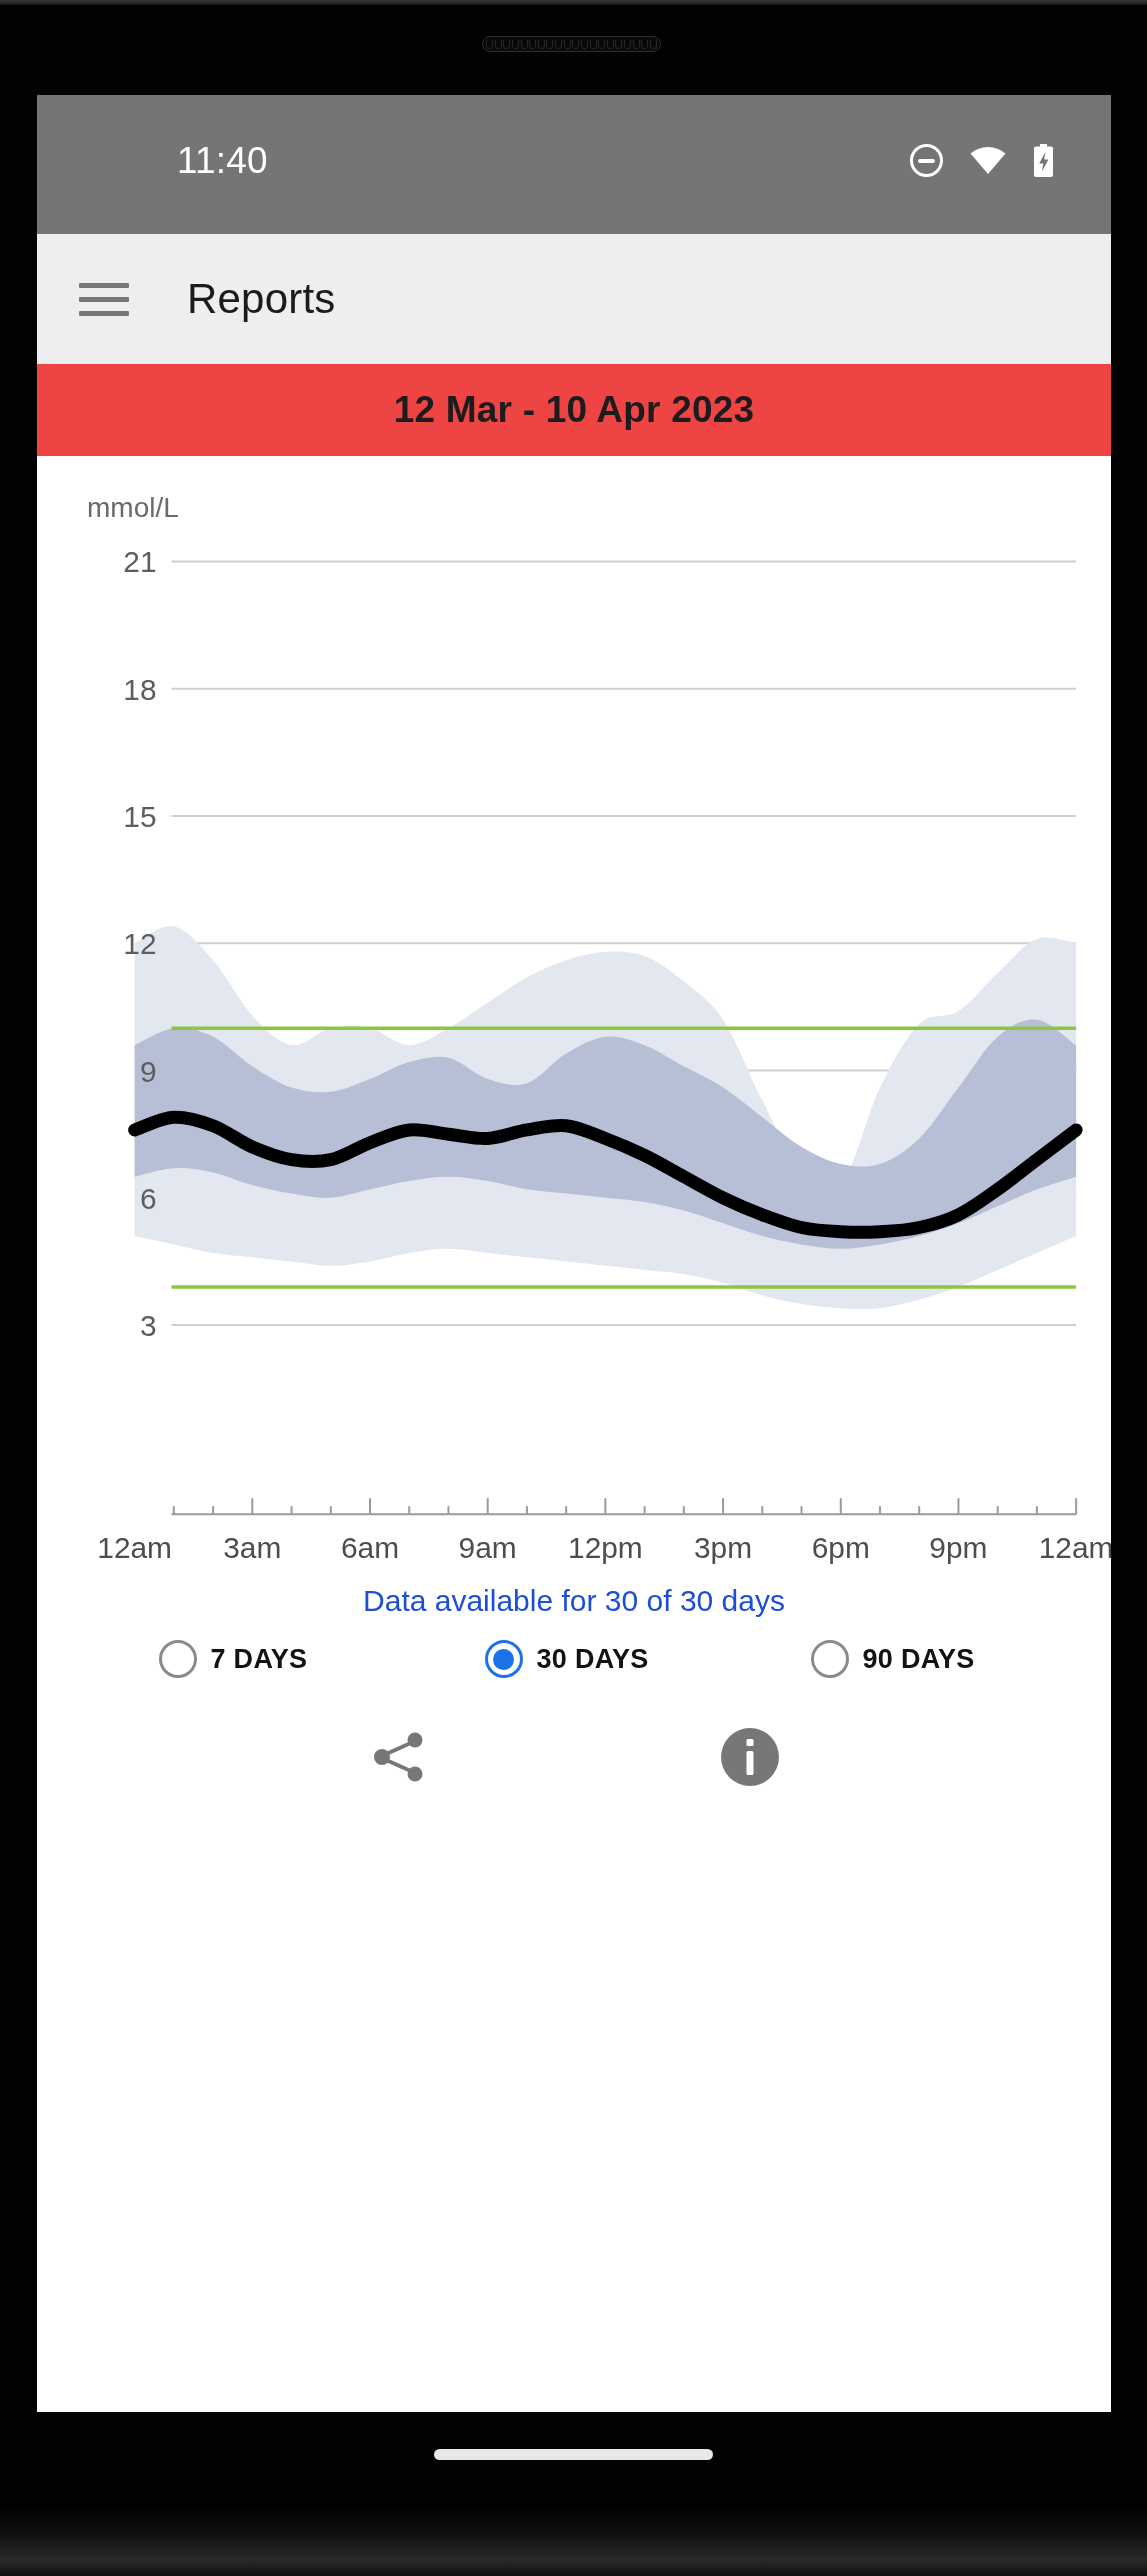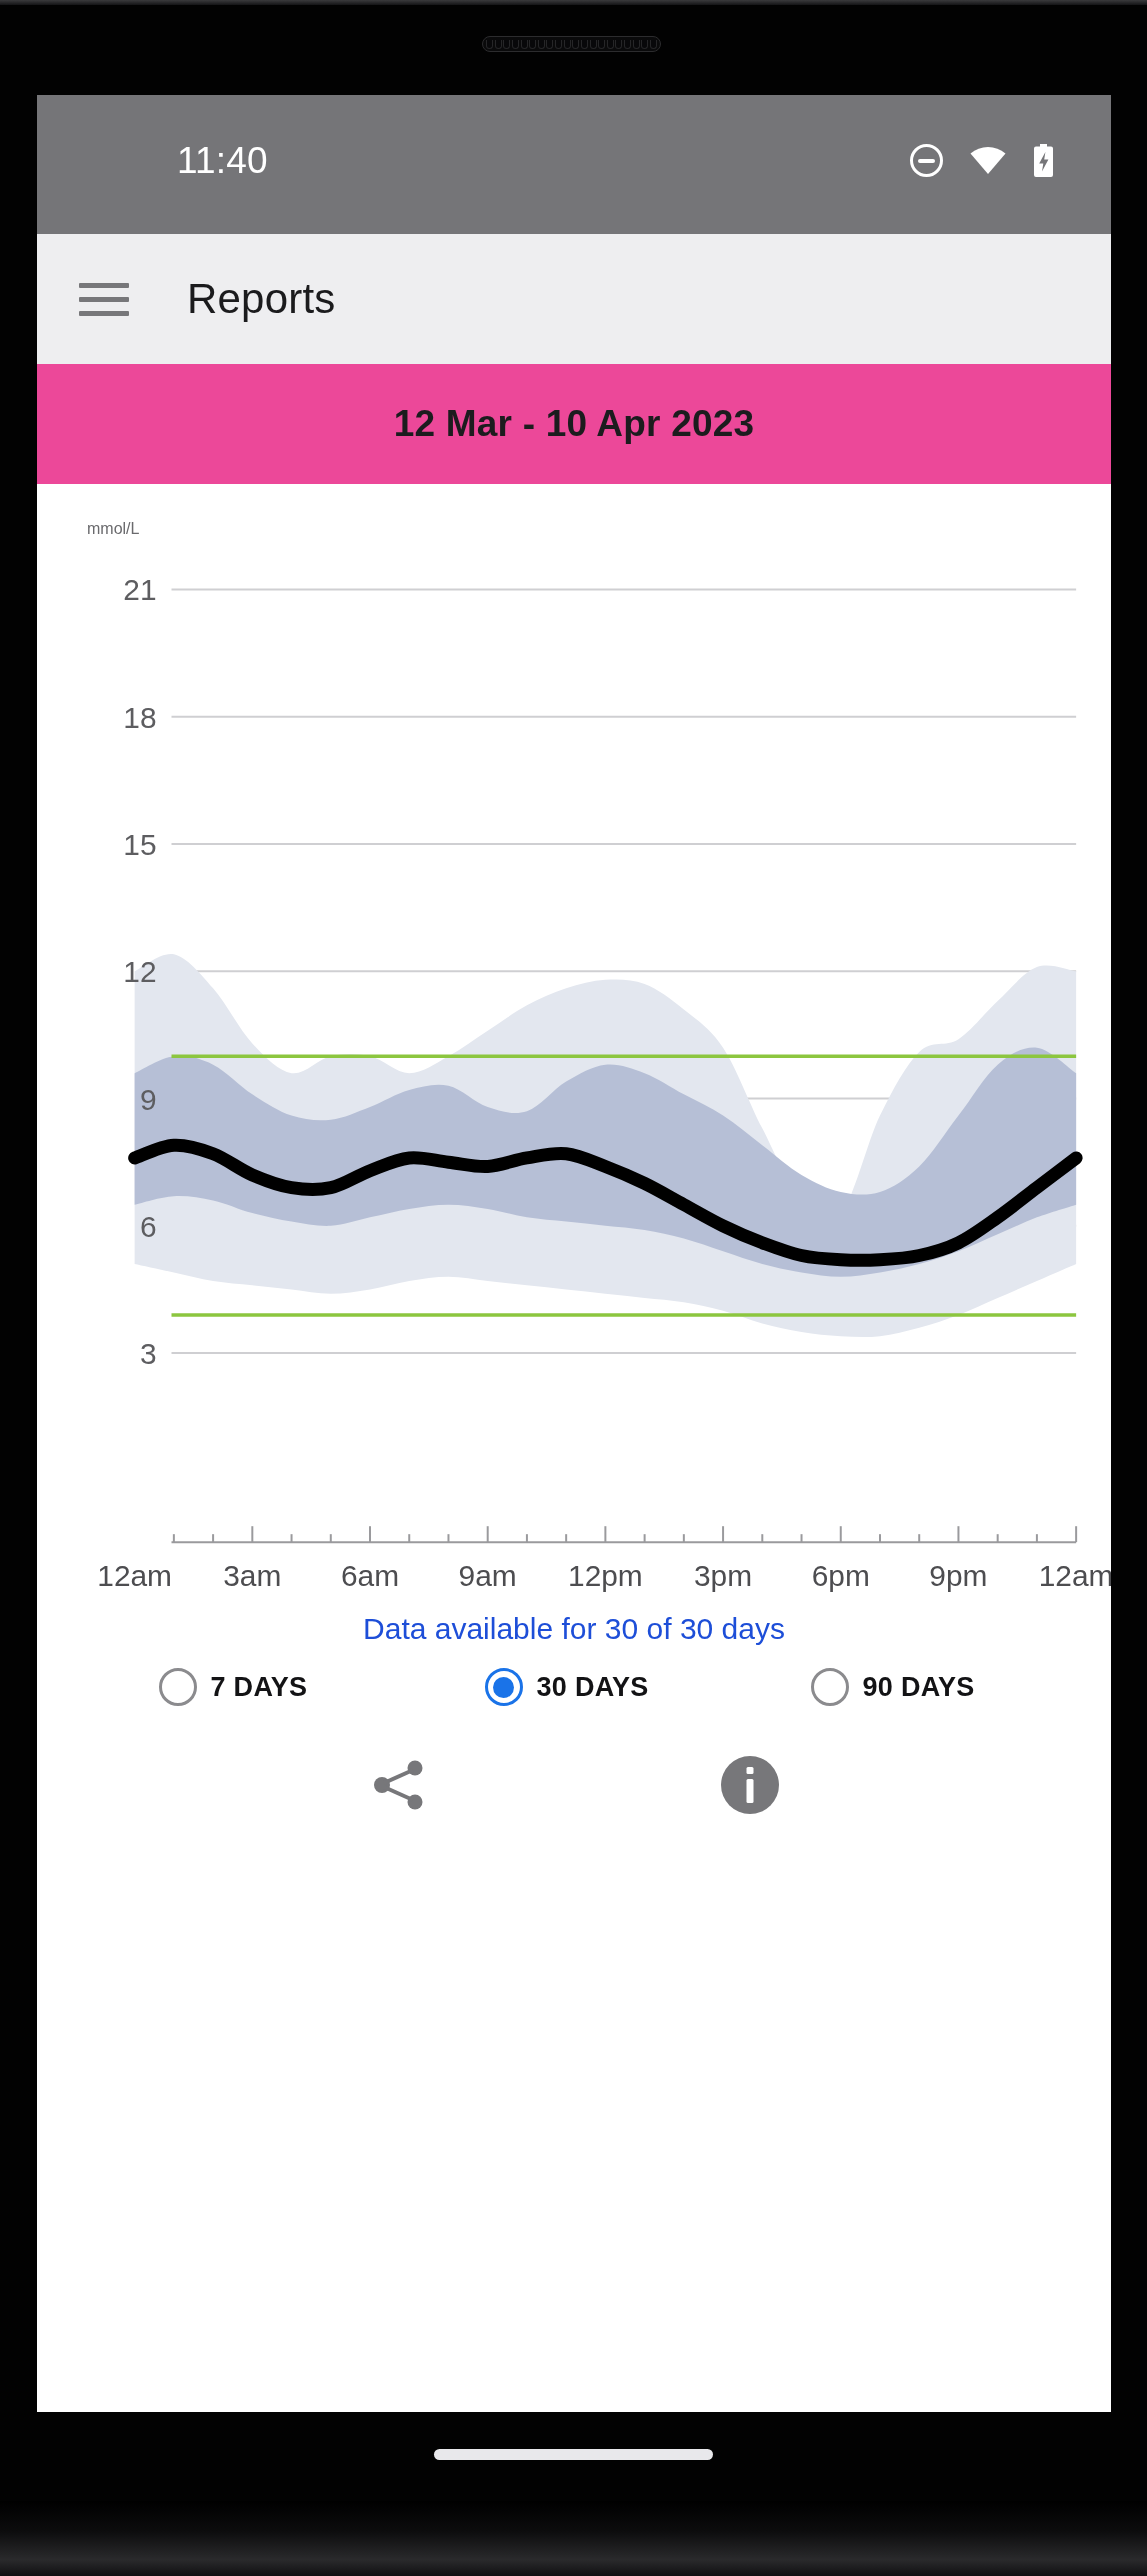--- a/index.html
+++ b/index.html
@@ -116,34 +116,34 @@
     font-size: 29px; letter-spacing: 0.7px; color: #cfe0f7;
   }
   .tab.active .tab-label { color: #ffffff; }
   .tab.active::after {
     content: ""; position: absolute; left: 0; right: 0; bottom: 0;
     height: 7px; background: #f7fbff;
   }
 
   
   #date-header {
-    height: 120px; background: #ec4899;
+    height: 92px; background: #ef4444;
     display: flex; align-items: center; justify-content: center;
   }
   #date-range-text {
     font-size: 37px; font-weight: bold; color: #1c1c1e; letter-spacing: 0.2px;
   }
 
   
   #chart-region {
     position: relative; background: #fff; height: 1116px;
   }
   #y-unit-label {
     position: absolute; left: 50px; top: 36px;
-    font-size: 16px; color: #6a6a6d;
+    font-size: 28px; color: #6a6a6d;
   }
   #chart-svg { position: absolute; left: 0; top: 0; }
 
   
   #footer { background: #fff; }
   #data-availability {
     text-align: center; font-size: 30px; color: #1d4ed8;
     padding-top: 12px;
   }
   #range-selector {

